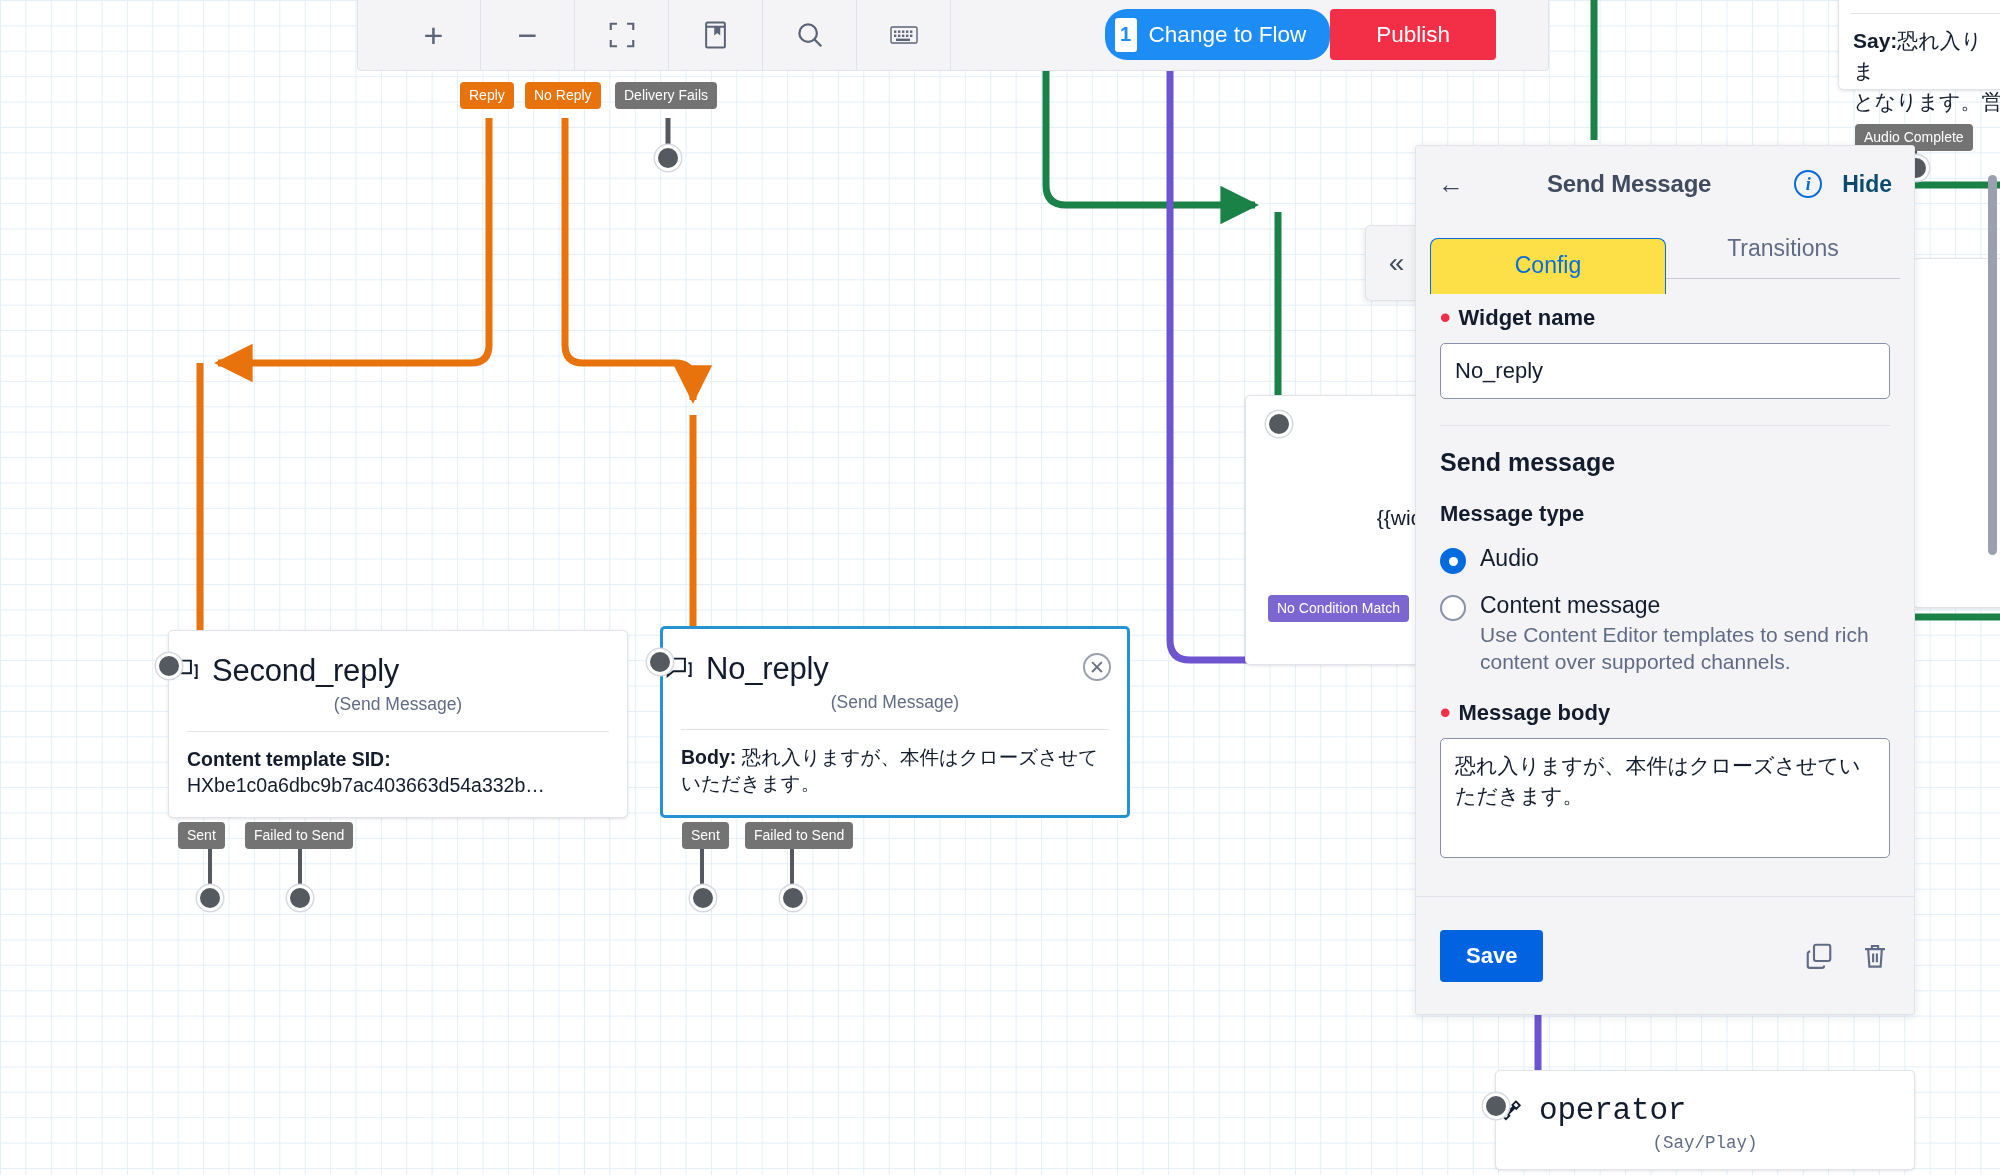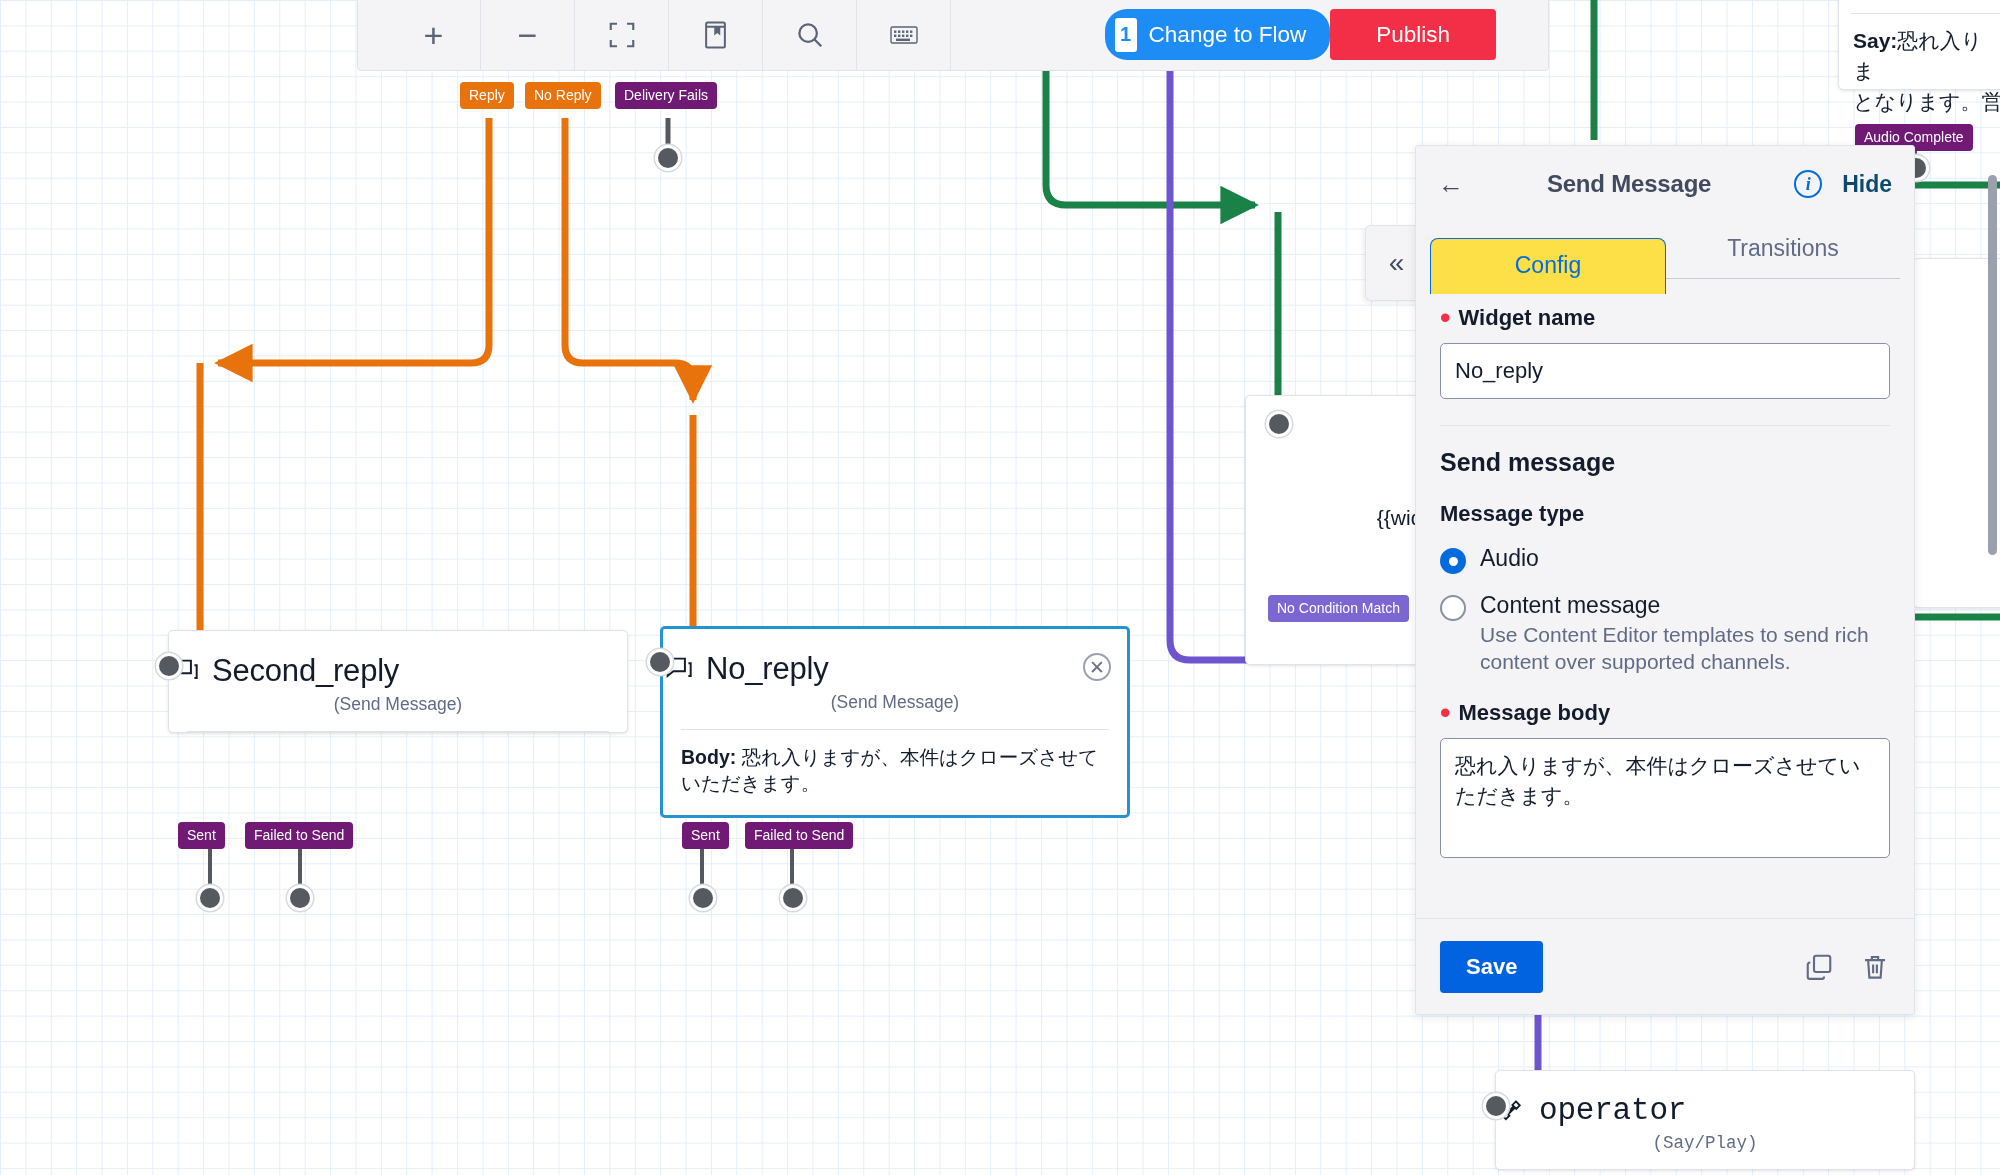--- a/index.html
+++ b/index.html
@@ -95,21 +95,21 @@
     display:flex; align-items:center; justify-content:center;
     font-size: 19px; cursor: pointer; line-height: 1;
   }
 
   
   .pill {
     position: absolute; color:#fff; font-size: 14px;
     padding: 5px 9px 6px; border-radius: 4px; white-space: nowrap;
     z-index: 25; line-height: 1.15;
   }
-  .pill.gray   { background: #701a75; }
+  .pill.gray   { background: #737373; }
   .pill.orange { background: #e8720c; }
   .pill.purple { background: #7b66d2; }
 
   .dot {
     position:absolute; width: 26px; height:26px; border-radius:50%;
     background:#555a61; border:3px solid #fff; box-shadow: 0 0 0 1.5px #d6d9e0;
     z-index: 24;
   }
 
   
@@ -183,21 +183,21 @@
   .radio-desc { font-size:21px; color:#606b85; line-height:1.3; margin-top:2px; }
 
   .textarea {
     width:100%; height:120px; background:#fff; border:1px solid #8891aa;
     border-radius:5px; margin-top:12px; padding: 12px 14px;
     font-size:21px; color:#121c2d; line-height:1.45; resize:none;
     font-family:"Liberation Sans", sans-serif;
   }
 
   .panel-foot {
-    height: 96px; border-top:1px solid #e1e3ea;
+    height: 118px; border-top:1px solid #e1e3ea;
     display:flex; align-items:center; padding: 0 24px;
   }
   .btn-save {
     background:#0263e0; color:#fff; border:none; border-radius:4px;
     height:52px; padding: 0 26px; font-size:22px; font-weight:700;
     cursor:pointer; font-family:"Liberation Sans", sans-serif;
   }
   .foot-icons { margin-left:auto; display:flex; gap:26px; color:#606b85; }
 
   .pscroll {
@@ -319,20 +319,24 @@
       <div class="node-title">
         <svg width="30" height="26" viewBox="0 0 26 22" fill="none" stroke="#121c2d" stroke-width="1.7">
           <path d="M2 2h17v11H9l-5 4v-4H2z"></path>
             <path d="M22 6h2v11h-2"></path>
         </svg>
         <span>Second_reply</span>
       </div>
     </div>
     <div class="node-sub">(Send Message)</div>
     <div class="node-divider"></div>
+    <div class="node-body">
+      <b>Content template SID:</b><br>
+      <span>HXbe1c0a6dbc9b7ac403663d54a332b…</span>
+    </div>
   </div>
   <div class="pill gray" style="left:178px; top:822px;">Sent</div>
   <div class="pill gray" style="left:245px; top:822px;">Failed to Send</div>
   <div class="dot" style="left:197px; top:885px;"></div>
   <div class="dot" style="left:287px; top:885px;"></div>
 
   <div class="node selected" style="left:660px; top:626px; width:470px;">
     <div class="node-head">
       <div class="port" style="left:-16px; top:20px;"></div>
       <div class="node-title">

